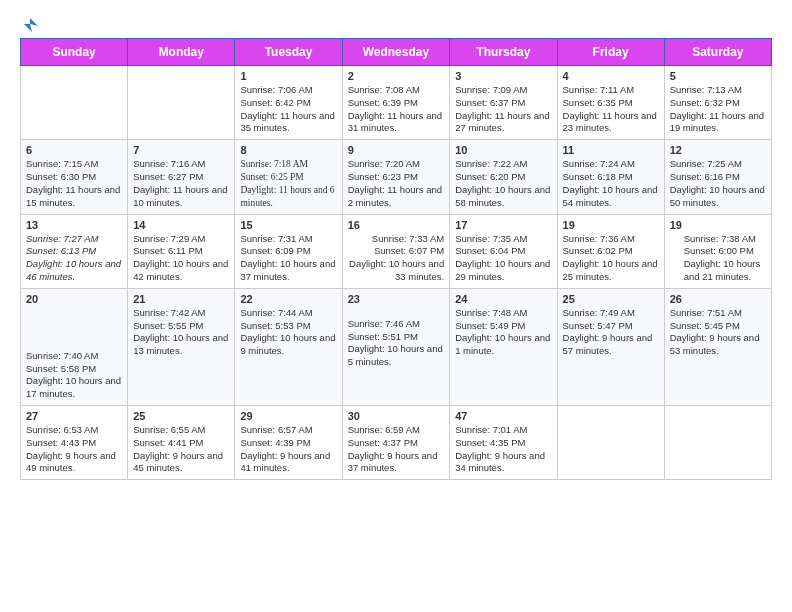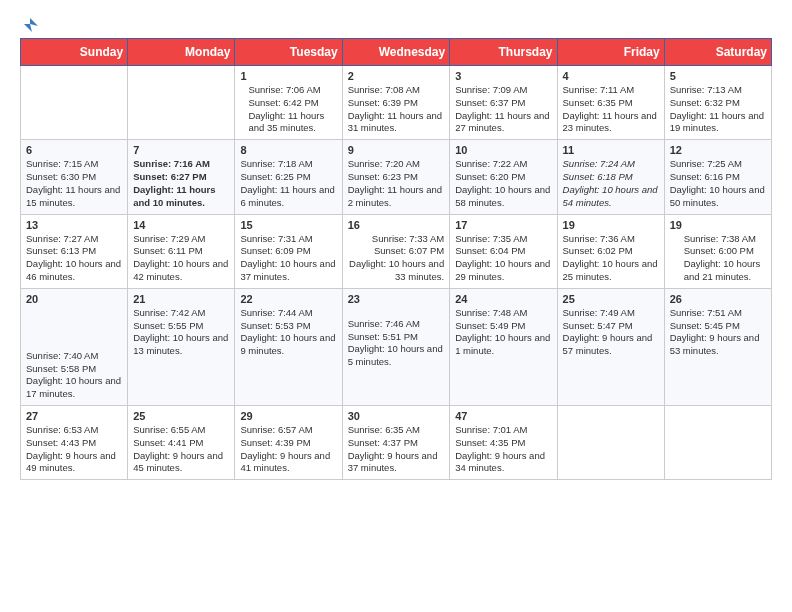--- a/index.html
+++ b/index.html
@@ -46,26 +46,26 @@
       font-size: 15px;
       color: #333;
       font-weight: normal;
     }
     .calendar {
       width: 100%;
       border-collapse: collapse;
       border: 1px solid #ccc;
     }
     .calendar th {
-      background-color: #ef4444;
+      background-color: #d946ef;
       color: #fff;
       font-size: 12px;
       font-weight: bold;
       padding: 6px 4px;
-      text-align: right;
+      text-align: center;
       border: 1px solid #3a62aa;
     }
     .calendar td {
       border: 1px solid #ccc;
       vertical-align: top;
       padding: 4px 5px;
       width: 108px;
       min-height: 80px;
       font-size: 10px;
       color: #333;
@@ -119,21 +119,21 @@
         <th>Friday</th>
         <th>Saturday</th>
       </tr>
   </thead>
   <tbody id="calendar-body">
   <tr>
         <td class="empty-cell"></td>
         <td class="empty-cell"></td>
         <td>
           <span class="day-num">1</span>
-          <div class="day-info" style="white-space: pre-line; margin-left: 8px;">Sunrise: 7:06 AM
+          <div class="day-info" style="white-space: pre-line;">Sunrise: 7:06 AM
 Sunset: 6:42 PM
 Daylight: 11 hours and 35 minutes.</div>
         </td>
         <td>
           <span class="day-num">2</span>
           <div class="day-info" style="white-space: pre-line;">Sunrise: 7:08 AM
 Sunset: 6:39 PM
 Daylight: 11 hours and 31 minutes.</div>
         </td>
         <td>
@@ -157,59 +157,59 @@
       </tr>
       <tr>
         <td>
           <span class="day-num">6</span>
           <div class="day-info" style="white-space: pre-line;">Sunrise: 7:15 AM
 Sunset: 6:30 PM
 Daylight: 11 hours and 15 minutes.</div>
         </td>
         <td>
           <span class="day-num">7</span>
-          <div class="day-info" style="white-space: pre-line; font-weight: bold;">Sunrise: 7:16 AM
+          <div class="day-info" style="white-space: pre-line;">Sunrise: 7:16 AM
 Sunset: 6:27 PM
 Daylight: 11 hours and 10 minutes.</div>
         </td>
         <td>
           <span class="day-num">8</span>
-          <div class="day-info" style="white-space: pre-line;">Sunrise: 7:18 AM
+          <div class="day-info" style="white-space: pre-line; font-family: Liberation Serif, serif;">Sunrise: 7:18 AM
 Sunset: 6:25 PM
 Daylight: 11 hours and 6 minutes.</div>
         </td>
         <td>
           <span class="day-num">9</span>
           <div class="day-info" style="white-space: pre-line;">Sunrise: 7:20 AM
 Sunset: 6:23 PM
 Daylight: 11 hours and 2 minutes.</div>
         </td>
         <td>
           <span class="day-num">10</span>
           <div class="day-info" style="white-space: pre-line;">Sunrise: 7:22 AM
 Sunset: 6:20 PM
 Daylight: 10 hours and 58 minutes.</div>
         </td>
         <td>
           <span class="day-num">11</span>
-          <div class="day-info" style="white-space: pre-line; font-style: italic;">Sunrise: 7:24 AM
+          <div class="day-info" style="white-space: pre-line;">Sunrise: 7:24 AM
 Sunset: 6:18 PM
 Daylight: 10 hours and 54 minutes.</div>
         </td>
         <td>
           <span class="day-num">12</span>
           <div class="day-info" style="white-space: pre-line;">Sunrise: 7:25 AM
 Sunset: 6:16 PM
 Daylight: 10 hours and 50 minutes.</div>
         </td>
       </tr>
       <tr>
         <td>
           <span class="day-num">13</span>
-          <div class="day-info" style="white-space: pre-line;">Sunrise: 7:27 AM
+          <div class="day-info" style="white-space: pre-line; font-style: italic;">Sunrise: 7:27 AM
 Sunset: 6:13 PM
 Daylight: 10 hours and 46 minutes.</div>
         </td>
         <td>
           <span class="day-num">14</span>
           <div class="day-info" style="white-space: pre-line;">Sunrise: 7:29 AM
 Sunset: 6:11 PM
 Daylight: 10 hours and 42 minutes.</div>
         </td>
         <td>
@@ -301,21 +301,21 @@
 Daylight: 9 hours and 45 minutes.</div>
         </td>
         <td>
           <span class="day-num">29</span>
           <div class="day-info" style="white-space: pre-line;">Sunrise: 6:57 AM
 Sunset: 4:39 PM
 Daylight: 9 hours and 41 minutes.</div>
         </td>
         <td>
           <span class="day-num">30</span>
-          <div class="day-info" style="white-space: pre-line;">Sunrise: 6:35 AM
+          <div class="day-info" style="white-space: pre-line;">Sunrise: 6:59 AM
 Sunset: 4:37 PM
 Daylight: 9 hours and 37 minutes.</div>
         </td>
         <td>
           <span class="day-num">47</span>
           <div class="day-info" style="white-space: pre-line;">Sunrise: 7:01 AM
 Sunset: 4:35 PM
 Daylight: 9 hours and 34 minutes.</div>
         </td>
         <td class="empty-cell"></td>

